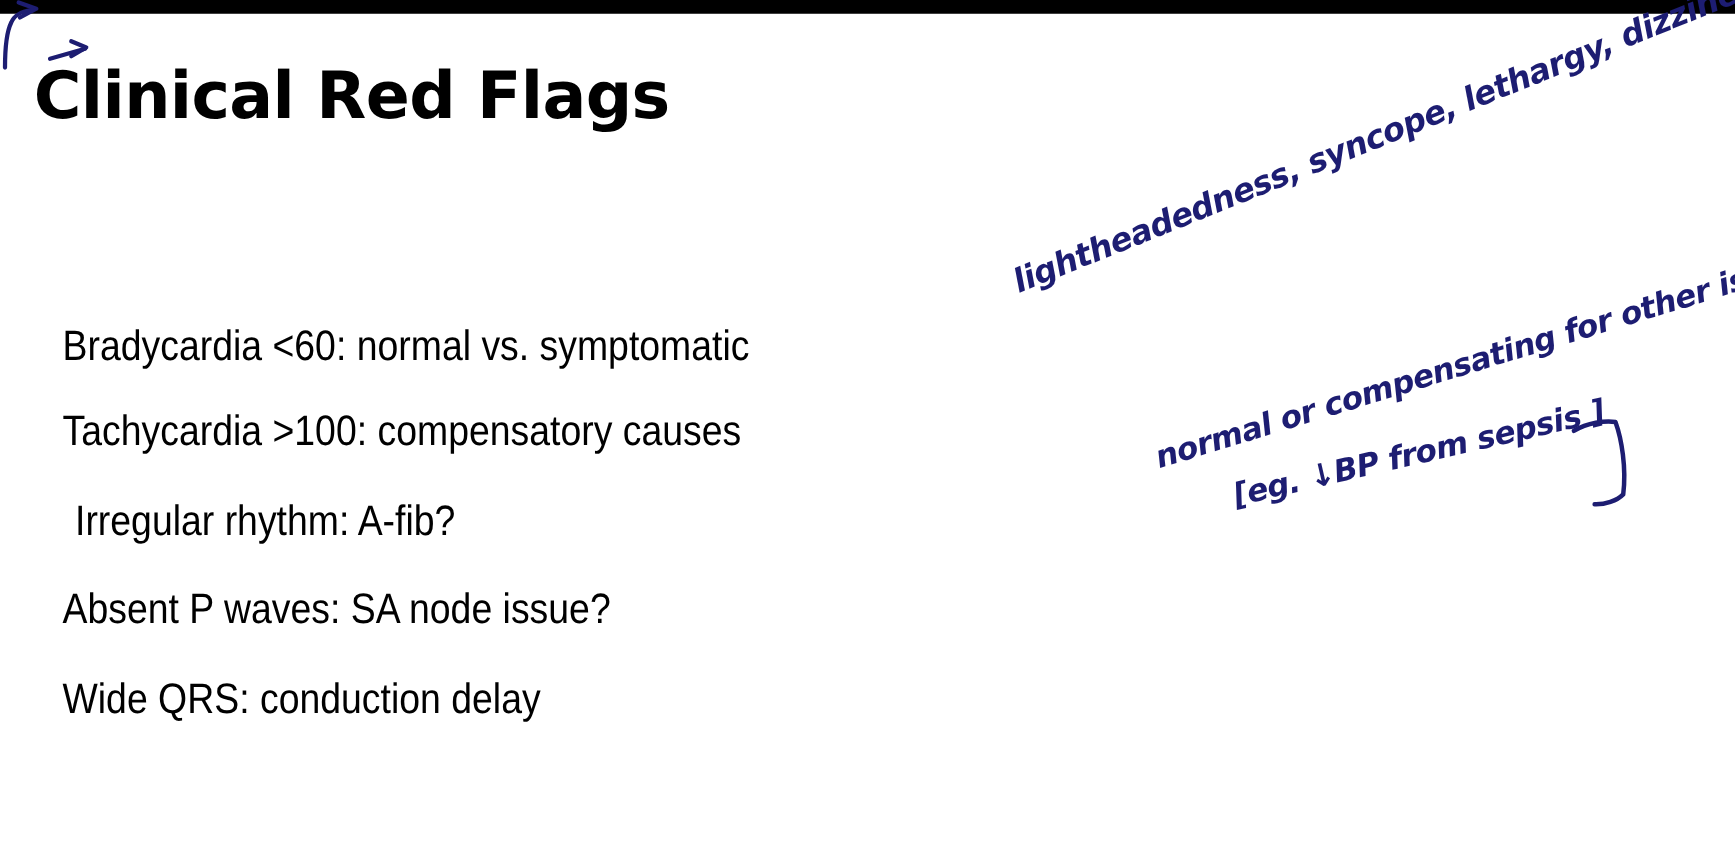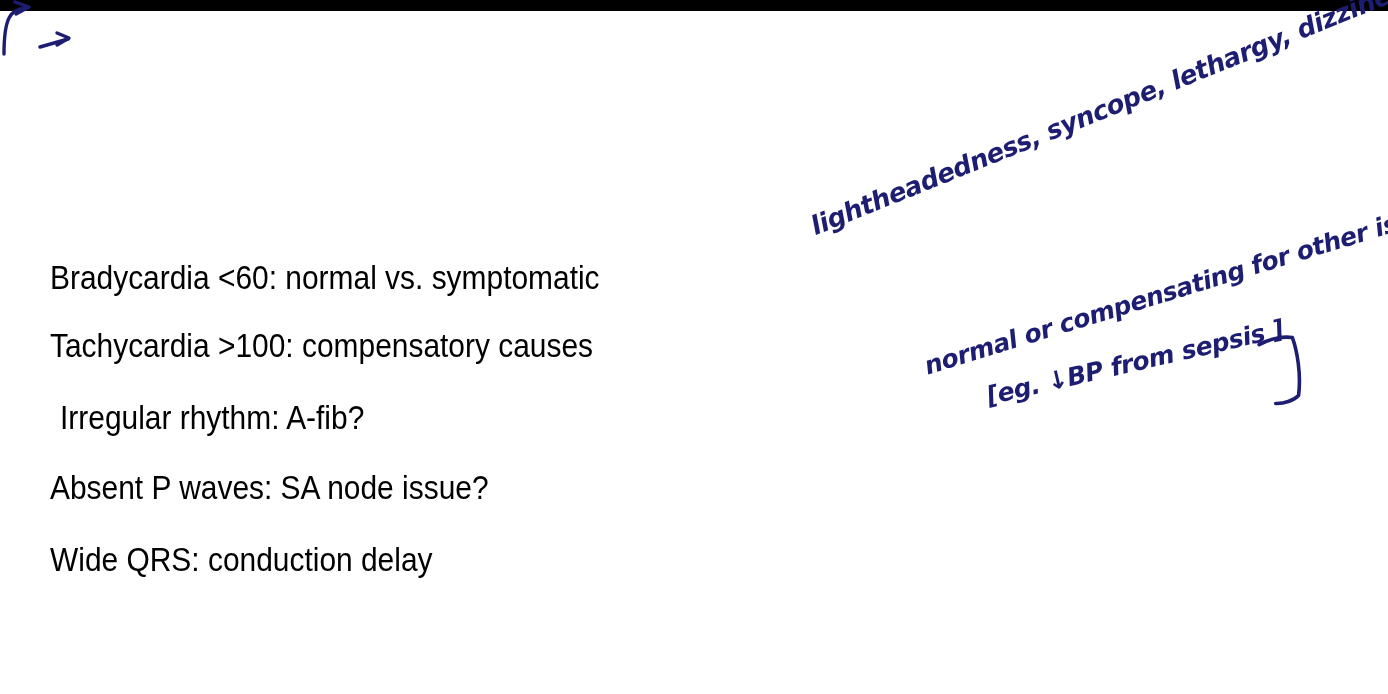--- a/index.html
+++ b/index.html
@@ -136,20 +136,21 @@
     transform-origin: left top;
   }
 </style>
 </head>
 <body>
 
 <div id="slide">
 
   <div class="top-bar"></div>
 
+  <div class="slide-title">Clinical Red Flags</div>
 
   <div class="body-block">
     <div class="body-line ln0">Bradycardia &lt;60: normal vs. symptomatic</div>
     <div class="body-line ln1">Tachycardia &gt;100: compensatory causes</div>
     <div class="body-line ln2 indent"> Irregular rhythm: A-fib?</div>
     <div class="body-line ln3">Absent P waves: SA node issue?</div>
     <div class="body-line ln4">Wide QRS: conduction delay</div>
   </div>
 
   <div class="ink-layer">

